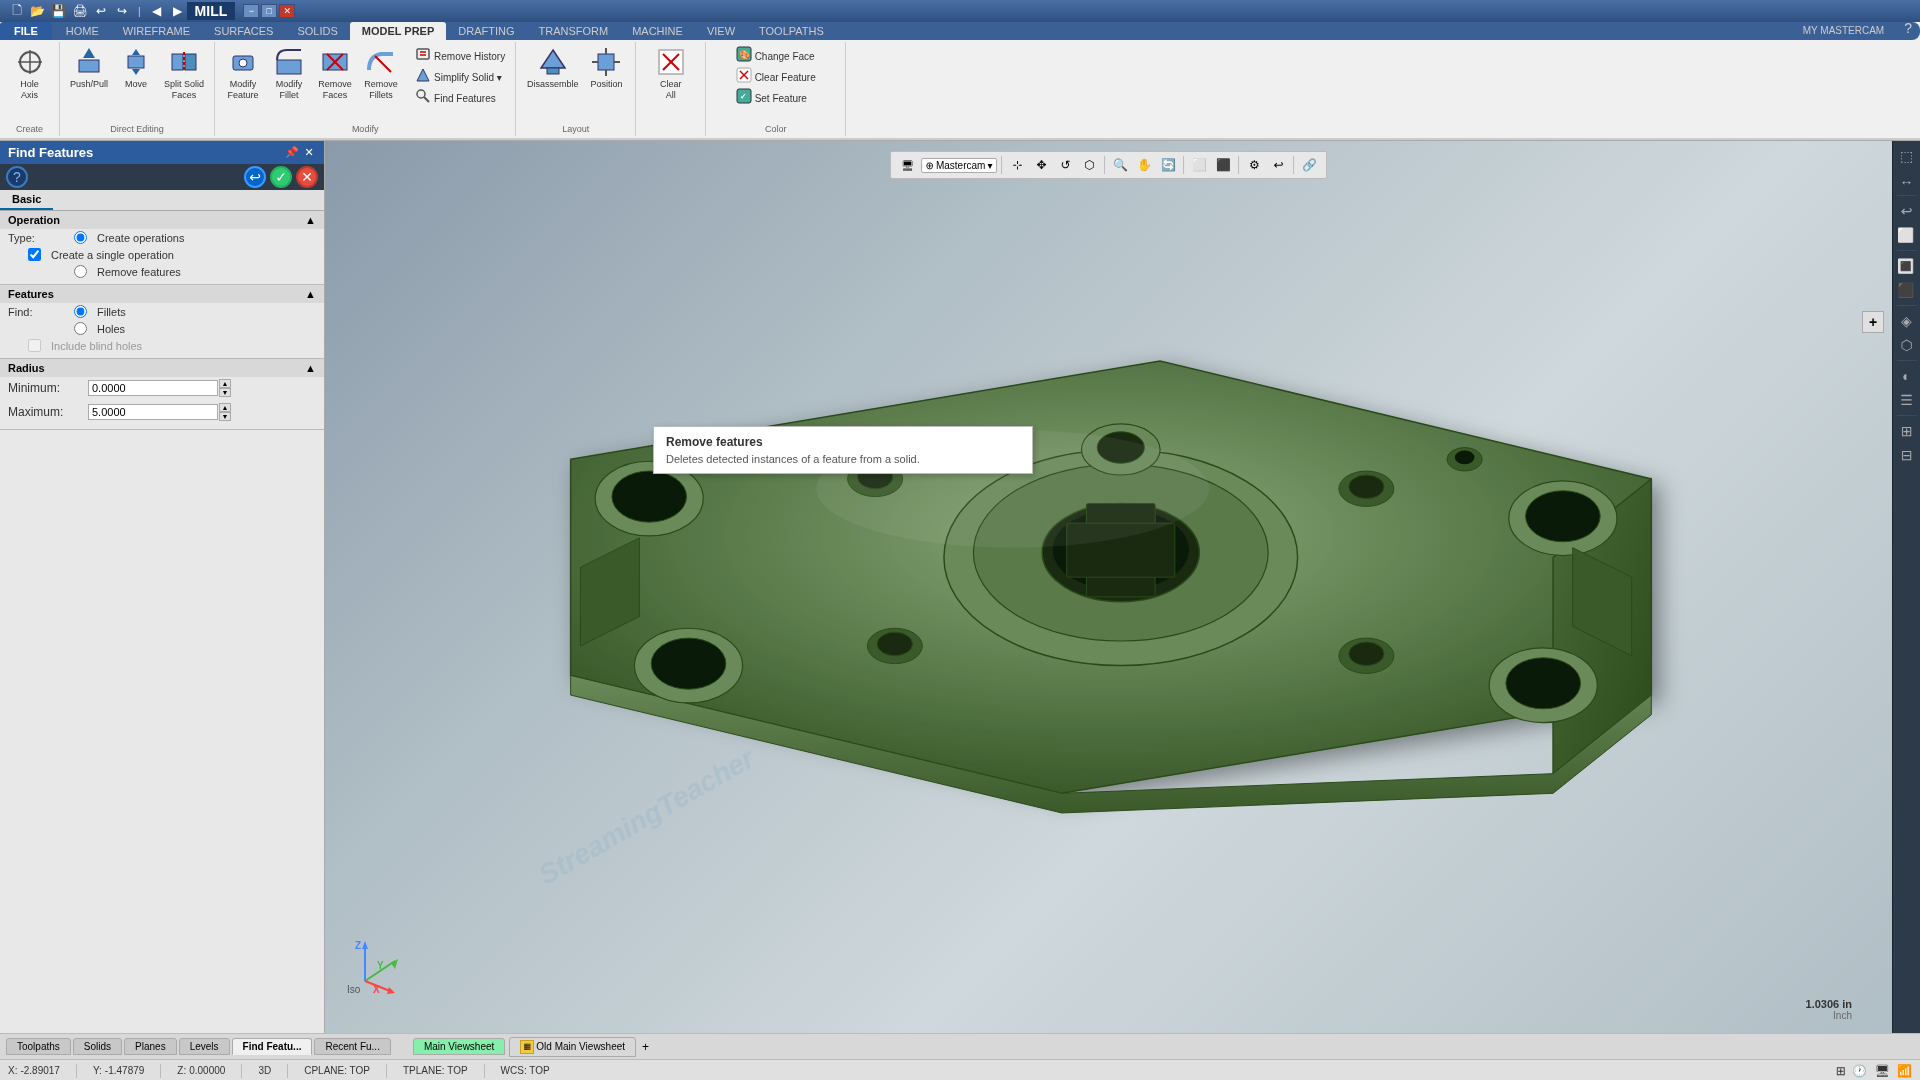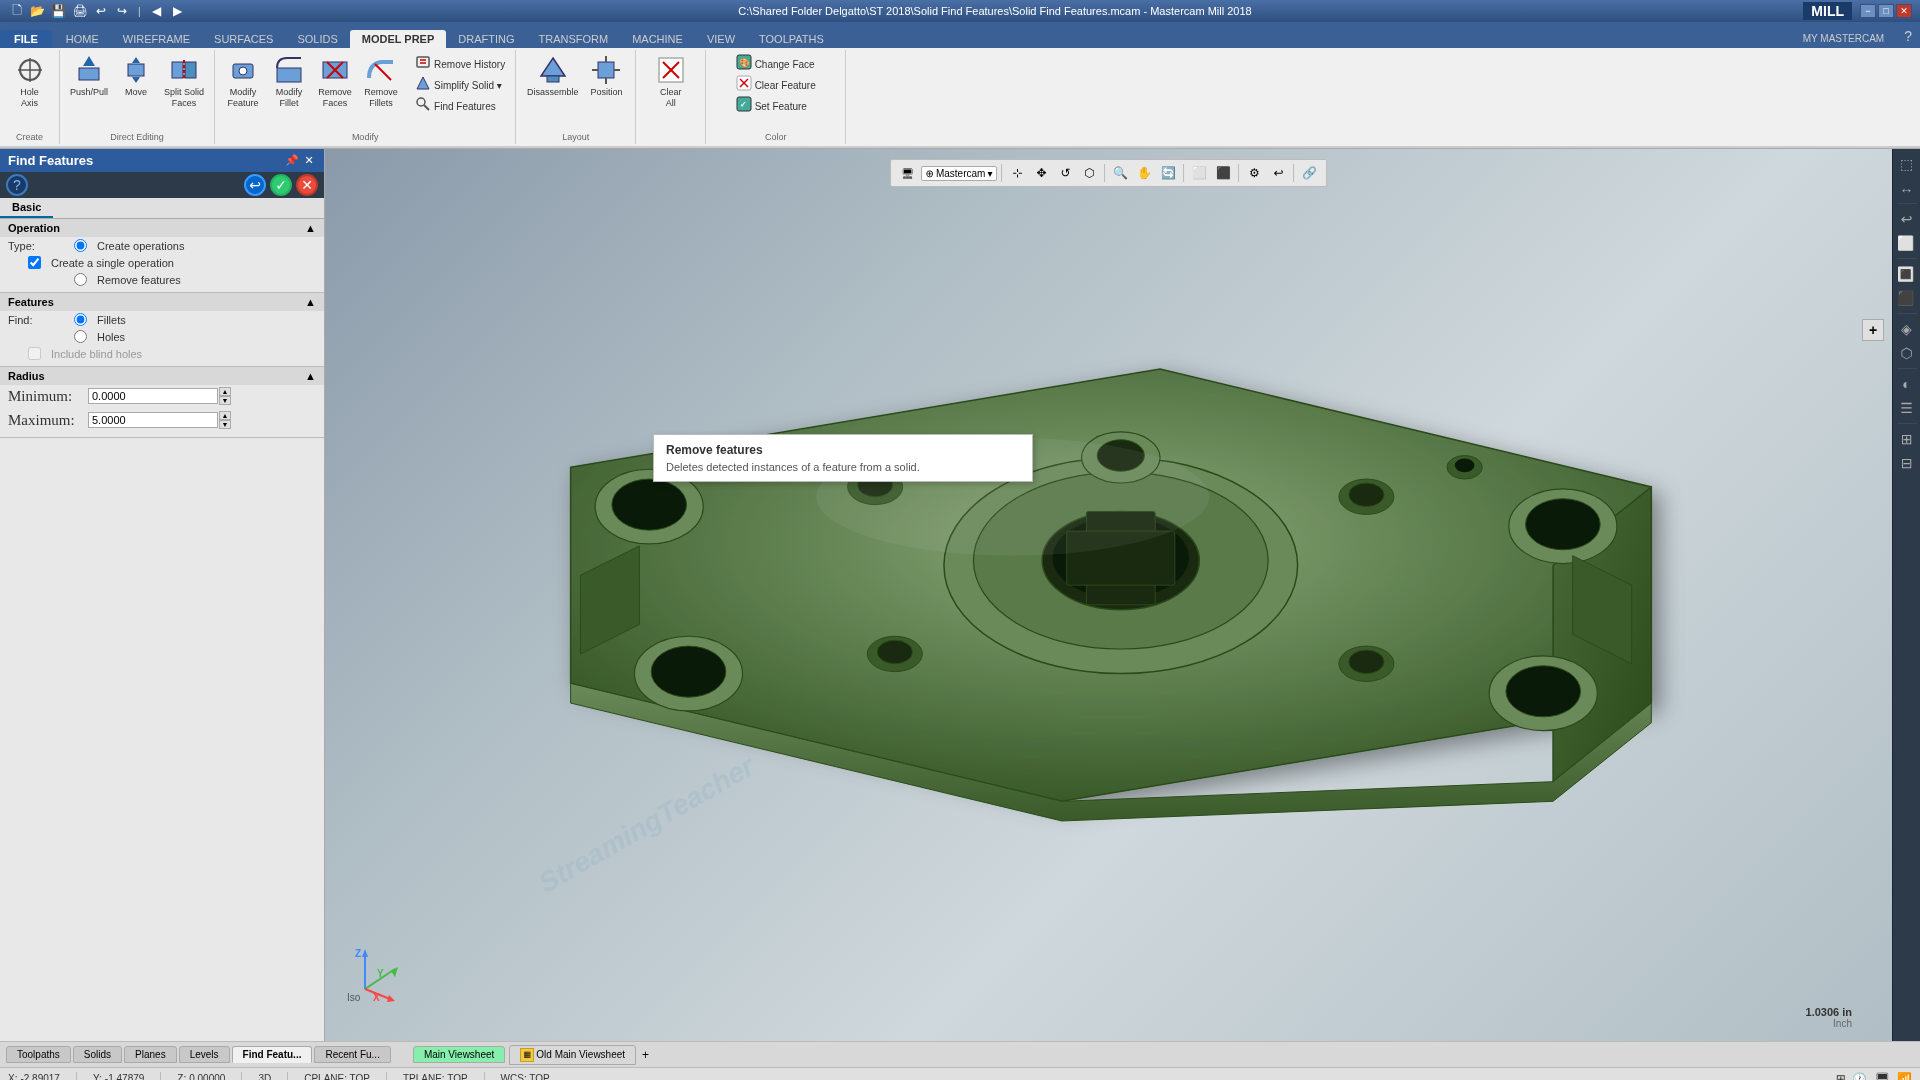--- a/index.html
+++ b/index.html
@@ -17,21 +17,21 @@
     }
     #title-bar .title-text { flex: 1; text-align: center; font-size: 11px; }
     #title-bar .win-controls { display: flex; gap: 2px; }
     #title-bar .win-btn { width: 16px; height: 14px; background: #6a8fc0; border: 1px solid #3a5080; display: flex; align-items: center; justify-content: center; font-size: 9px; color: #fff; cursor: pointer; }
     #title-bar .win-btn.close { background: #c0392b; }
     #title-bar .quick-access { display: flex; gap: 3px; align-items: center; }
     #title-bar .qa-btn { width: 18px; height: 18px; background: transparent; border: none; color: #fff; font-size: 12px; cursor: pointer; display: flex; align-items: center; justify-content: center; }
 
     
     #ribbon { background: #f0f0f0; border-bottom: 1px solid #aaa; }
-    #ribbon-tabs { display: flex; background: #3a6096; height: 26px; align-items: flex-end; }
+    #ribbon-tabs { display: flex; background: #3a6096; height: 18px; align-items: flex-end; border-radius: 8px; }
     .ribbon-tab { padding: 3px 12px; font-size: 11px; cursor: pointer; color: #ccc; border-top-left-radius: 3px; border-top-right-radius: 3px; }
     .ribbon-tab.active { background: #f0f0f0; color: #333; font-weight: 600; }
     .ribbon-tab.file { background: #2d5c9e; color: #fff; font-weight: 700; margin-right: 2px; padding: 3px 14px; }
 
     #ribbon-content { background: #f0f0f0; display: flex; align-items: stretch; min-height: 90px; padding: 2px 0; border-bottom: 2px solid #ccc; }
     .ribbon-group { display: flex; flex-direction: column; align-items: center; border-right: 1px solid #ccc; padding: 2px 6px; position: relative; min-width: 60px; }
     .ribbon-group-label { font-size: 9px; color: #666; position: absolute; bottom: 2px; left: 0; right: 0; text-align: center; }
     .ribbon-items { display: flex; gap: 2px; align-items: flex-start; flex: 1; padding-bottom: 14px; }
     .ribbon-btn { display: flex; flex-direction: column; align-items: center; cursor: pointer; padding: 2px 4px; border-radius: 2px; min-width: 44px; }
     .ribbon-btn .btn-icon { width: 32px; height: 32px; display: flex; align-items: center; justify-content: center; font-size: 22px; }
@@ -66,21 +66,21 @@
     .section-header { display: flex; align-items: center; justify-content: space-between; background: #d8d8d8; padding: 3px 8px; cursor: pointer; font-size: 11px; font-weight: 600; }
     .section-content { padding: 2px 8px; }
 
     .field-row { display: flex; align-items: center; gap: 6px; margin-bottom: 4px; }
     .field-label { font-size: 11px; color: #333; min-width: 60px; }
     .radio-label { font-size: 11px; color: #333; margin-left: 4px; cursor: pointer; }
     .check-label { font-size: 11px; color: #333; margin-left: 4px; cursor: pointer; }
     input[type=radio], input[type=checkbox] { cursor: pointer; }
 
     .number-field { display: flex; align-items: center; margin-bottom: 6px; }
-    .number-label { font-size: 15px; color: #333; width: 80px; font-family: Liberation Serif, serif; }
+    .number-label { font-size: 12px; color: #333; width: 80px; }
     .number-input { width: 130px; padding: 1px 3px; border: 1px solid #aaa; background: #fff; font-size: 11px; }
     .number-spinner { display: flex; flex-direction: column; margin-left: 1px; }
     .spin-btn { width: 12px; height: 9px; background: #e0e0e0; border: 1px solid #aaa; display: flex; align-items: center; justify-content: center; font-size: 7px; cursor: pointer; line-height: 1; }
 
     
     #tooltip {
       position: absolute;
       top: 285px;
       left: 328px;
       background: #fff;
@@ -146,21 +146,20 @@
     <button class="qa-btn">🗋</button>
     <button class="qa-btn">📂</button>
     <button class="qa-btn">💾</button>
     <button class="qa-btn">🖨</button>
     <button class="qa-btn">↩</button>
     <button class="qa-btn">↪</button>
     <span style="color:#ccc;font-size:10px;margin:0 4px">|</span>
     <button class="qa-btn">◀</button>
     <button class="qa-btn">▶</button>
   </div>
-  <div class="title-text">C:\Shared Folder Delgatto\ST 2018\Solid Find Features\Solid Find Features.mcam - Mastercam Mill 2018</div>
   <span style="background:#1a3a6a;padding:1px 8px;font-size:14px;font-weight:700;color:#fff;margin-right:8px">MILL</span>
   <div class="win-controls">
     <button class="win-btn">−</button>
     <button class="win-btn">□</button>
     <button class="win-btn close">✕</button>
   </div>
 </div>
 
 <div id="ribbon">
   <div id="ribbon-tabs">

